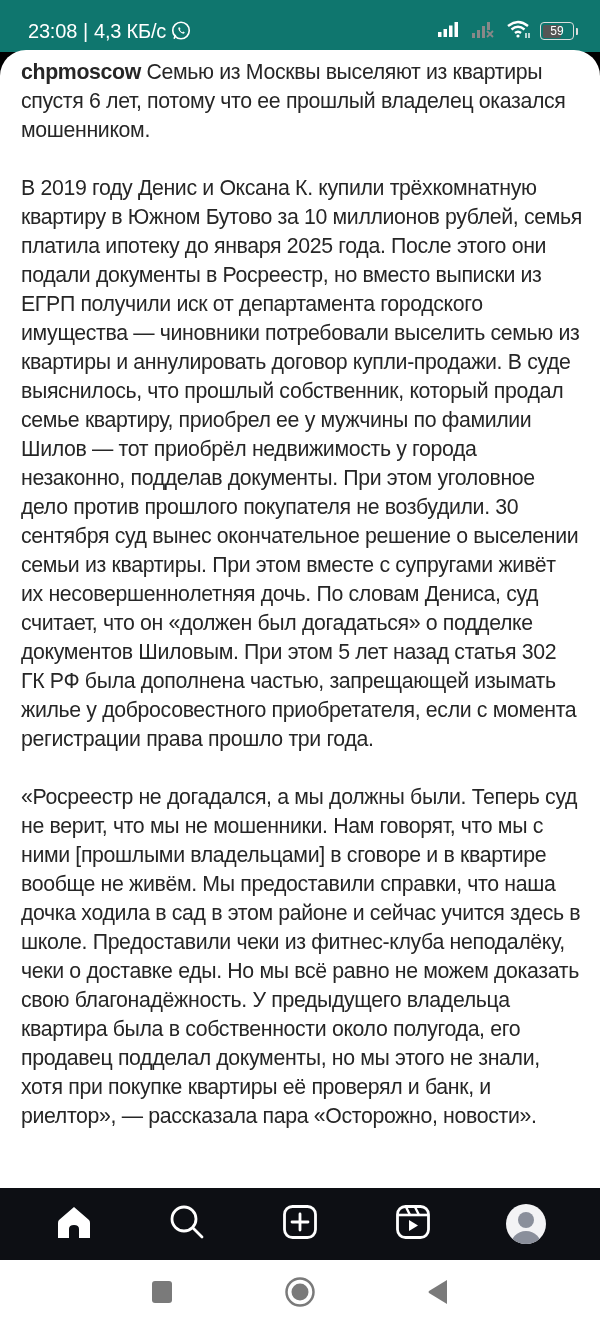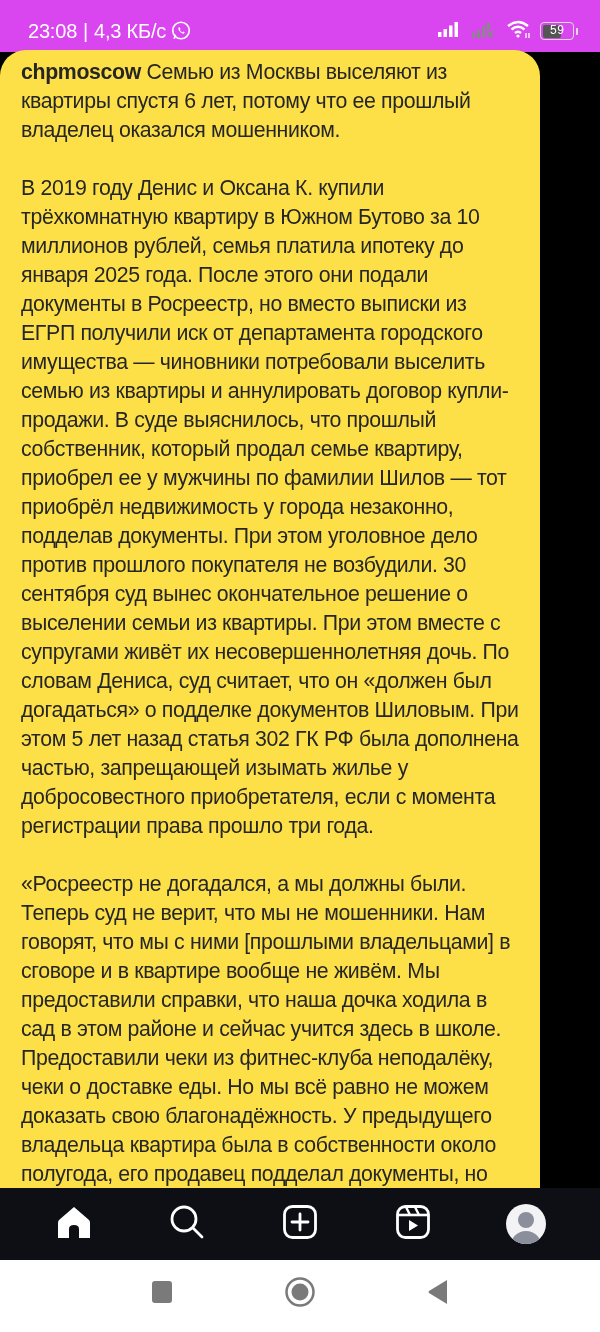--- a/index.html
+++ b/index.html
@@ -3,42 +3,42 @@
   <meta charset="utf-8">
   <style>
     * { box-sizing: border-box; margin: 0; padding: 0; }
     html, body {
       width: 600px; height: 1332px; overflow: hidden;
       background: #000;
       font-family: "Liberation Sans", "DejaVu Sans", sans-serif;
     }
     .status-bar {
       position: absolute; left: 0; top: 0; width: 600px; height: 52px;
-      background: #d946ef; color: #fff;
+      background: #0f766e; color: #fff;
       display: flex; align-items: center; justify-content: space-between;
       padding: 10px 22px 0 28px;
     }
     .status-left { display: flex; align-items: center; font-size: 20px; letter-spacing: -0.2px; }
     .status-left .wa { margin-left: 4px; display: inline-flex; }
     .status-right { display: flex; align-items: center; gap: 8px; }
     .battery {
       width: 34px; height: 18px; border: 1.5px solid #ddd; border-radius: 4px;
       display: flex; align-items: center; justify-content: center; position: relative;
-      font-size: 12px; color: #fff; font-family: Liberation Mono, monospace;
+      font-size: 12px; color: #fff;
     }
     .battery .fill {
       position: absolute; left: 1.5px; top: 1.5px; bottom: 1.5px; width: 57%;
       background: #555; border-radius: 2px;
     }
     .battery span { position: relative; }
     .battery-nub { width: 2px; height: 7px; background: #ddd; border-radius: 0 1px 1px 0; margin-left: -7px; }
 
     .sheet {
-      position: absolute; left: 0; top: 50px; width: 540px; height: 1138px;
-      background: #fde047; border-radius: 26px 26px 0 0;
+      position: absolute; left: 0; top: 50px; width: 600px; height: 1138px;
+      background: #ffffff; border-radius: 26px 26px 0 0;
       overflow: hidden;
     }
     .caption {
       padding: 8px 18px 0 21px;
       font-size: 21.3px; line-height: 29px; color: #262626;
       letter-spacing: -0.35px;
     }
     .caption p { margin: 0 0 29px 0; }
     .caption .username { font-weight: bold; color: #262626; }
 

